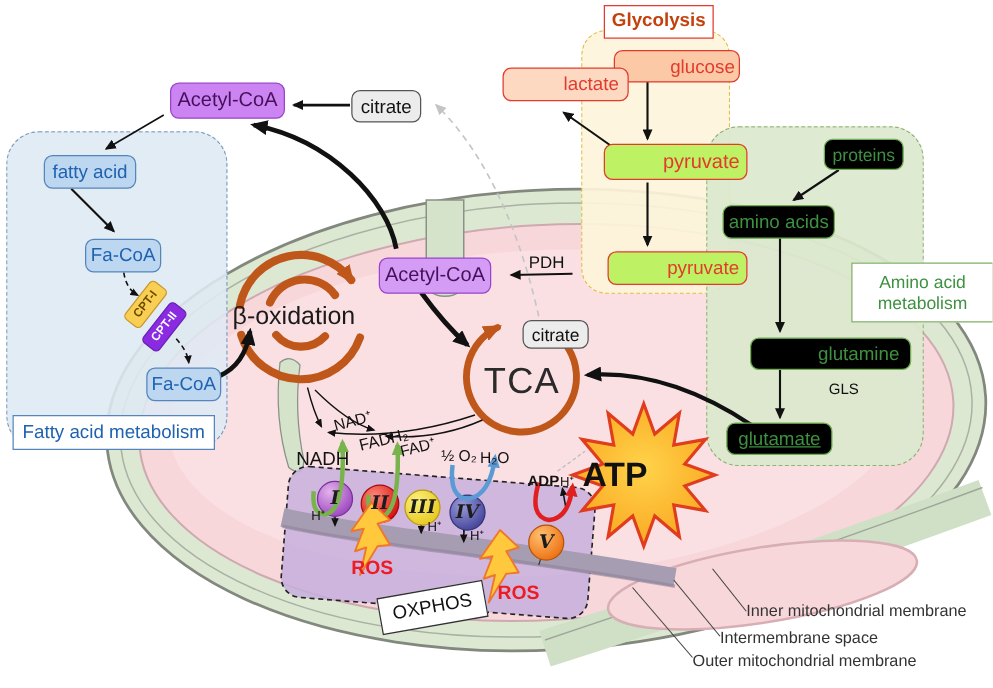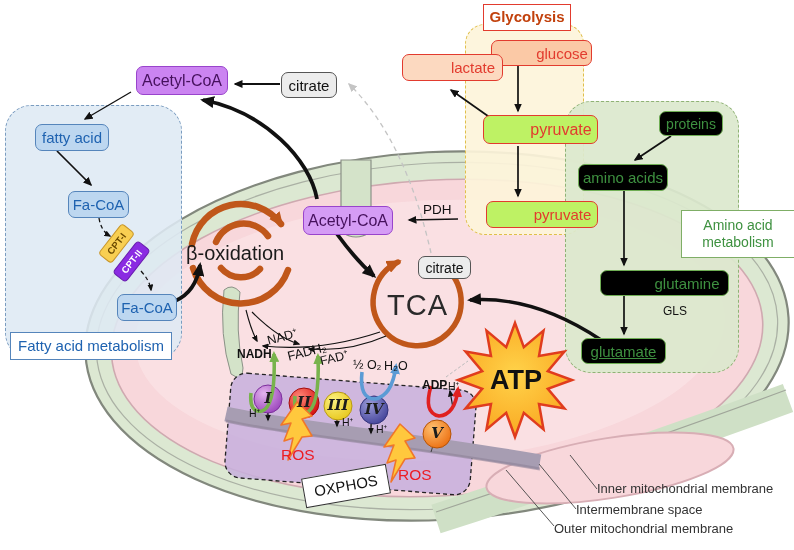--- a/index.html
+++ b/index.html
@@ -20,21 +20,21 @@
   .green-node{background:#000000;border:1.5px solid #6fae54;color:#3e9140;}
   .blue-node{background:#bdd7f0;border:1.5px solid #5585bb;color:#1e62b0;}
   .purple-node{background:#cb84f1;border:1.5px solid #9944cc;color:#45105c;}
   .purple-node.lite{background:#d59cf5;}
   .gray-node{background:#ececec;border:1.4px solid #555;color:#111;}
   .white-box{position:absolute;background:#fff;display:flex;align-items:center;justify-content:center;line-height:1.25;}
   .small-label{position:absolute;color:#111;line-height:1;}
   .rot{transform-origin:center center;}
   .numeral{position:absolute;font-family:"DejaVu Serif",serif;font-style:italic;font-weight:bold;
            color:#1c1c1c;font-size:15px;text-align:center;line-height:1;}
-  .ros{position:absolute;color:#ed1c24;font-weight:400;font-size:15.5px;line-height:1;}
+  .ros{position:absolute;color:#ed1c24;font-weight:700;font-size:15.5px;line-height:1;}
   .mem-label{position:absolute;font-size:13px;color:#333;line-height:1;}
   .cpt{position:absolute;font-size:9.5px;font-weight:600;border-radius:4px;display:flex;
        align-items:center;justify-content:center;line-height:1;}
 </style>
 </head>
 <body>
 
 <svg class="layer" width="794" height="550">
   <g transform="rotate(-3 437 336)">
     <ellipse cx="437" cy="336" rx="352" ry="184" fill="#dce8d2" stroke="#82887d" stroke-width="2.2"></ellipse>
@@ -202,38 +202,38 @@
 <div class="cpt rot" style="left:111px;top:253px;width:39px;height:15px;background:#8a2be2;border:1px solid #6a1fb0;color:#fff;transform:rotate(-52deg);">CPT-II</div>
 <div class="node blue-node" style="left:117px;top:294px;width:58px;height:25px;">Fa-CoA</div>
 <div class="white-box" style="left:10px;top:332px;width:160px;height:26px;border:1.5px solid #5585bb;color:#1e62b0;font-size:15px;">Fatty acid metabolism</div>
 
 <div class="small-label" style="left:186px;top:243px;font-size:20px;color:#1a1a1a;">β-oxidation</div>
 <div class="node purple-node lite" style="left:303px;top:206px;width:88px;height:27px;font-size:16px;">Acetyl-CoA</div>
 <div class="small-label" style="left:423px;top:203px;font-size:13.5px;">PDH</div>
 <div class="node gray-node" style="left:418px;top:256px;width:51px;height:21px;font-size:14px;">citrate</div>
 <div class="small-label" style="left:387px;top:291px;font-size:29px;color:#2a2a2a;letter-spacing:1px;">TCA</div>
 
-<div class="small-label" style="left:237px;top:348px;font-size:12px;font-weight:bold;">NADH</div>
+<div class="small-label" style="left:237px;top:360px;font-size:15px;">NADH</div>
 <div class="small-label rot" style="left:267px;top:331px;font-size:12.5px;transform:rotate(-15deg);">NAD⁺</div>
 <div class="small-label rot" style="left:287px;top:345px;font-size:13px;transform:rotate(-14deg);">FADH₂</div>
 <div class="small-label rot" style="left:320px;top:352px;font-size:12.5px;transform:rotate(-14deg);">FAD⁺</div>
 <div class="small-label" style="left:353px;top:359px;font-size:12.5px;">½ O₂</div>
 <div class="small-label" style="left:384px;top:360px;font-size:12.5px;">H₂O</div>
 <div class="small-label" style="left:422px;top:379px;font-size:12px;font-weight:bold;">ADP</div>
 <div class="small-label" style="left:448px;top:381px;font-size:10.5px;">H⁺</div>
 <div class="small-label" style="left:249px;top:408px;font-size:10.5px;">H⁺</div>
 <div class="small-label" style="left:342px;top:417px;font-size:10.5px;">H⁺</div>
 <div class="small-label" style="left:376px;top:424px;font-size:10.5px;">H⁺</div>
 
 <div class="numeral" style="left:260px;top:391px;width:16px;">I</div>
 <div class="numeral" style="left:296px;top:395px;width:16px;">II</div>
 <div class="numeral" style="left:327px;top:398px;width:22px;">III</div>
 <div class="numeral" style="left:363px;top:402px;width:22px;text-align:center;">IV</div>
 <div class="numeral" style="left:429px;top:426px;width:16px;">V</div>
 
 <div class="ros" style="left:281px;top:447px;">ROS</div>
 <div class="ros" style="left:398px;top:467px;">ROS</div>
-<div class="small-label" style="left:488px;top:367px;width:56px;text-align:center;font-size:27px;font-weight:800;color:#111;">ATP</div>
+<div class="small-label" style="left:464px;top:367px;width:56px;text-align:center;font-size:27px;font-weight:800;color:#111;">ATP</div>
 <div class="white-box rot" style="left:303px;top:471px;width:84px;height:28px;border:1.5px solid #333;color:#111;font-size:15px;transform:rotate(-10deg);">OXPHOS</div>
 
 <div class="mem-label" style="left:597px;top:482px;">Inner mitochondrial membrane</div>
 <div class="mem-label" style="left:576px;top:503px;">Intermembrane space</div>
 <div class="mem-label" style="left:554px;top:522px;">Outer mitochondrial membrane</div>
 
 </body></html>

